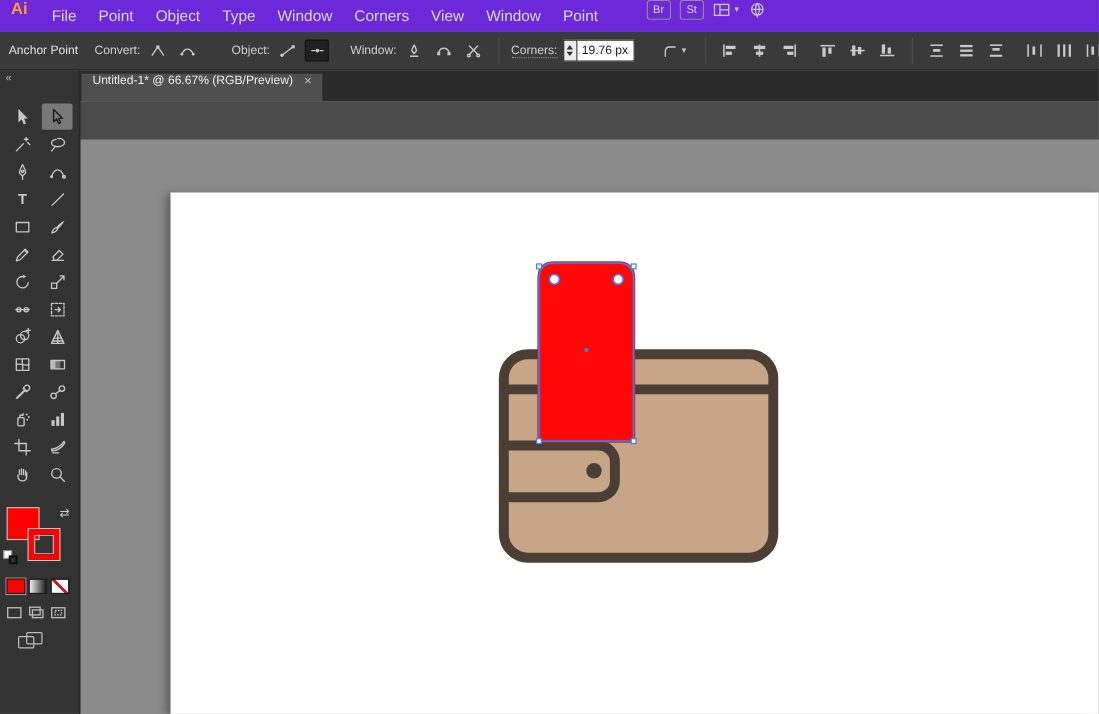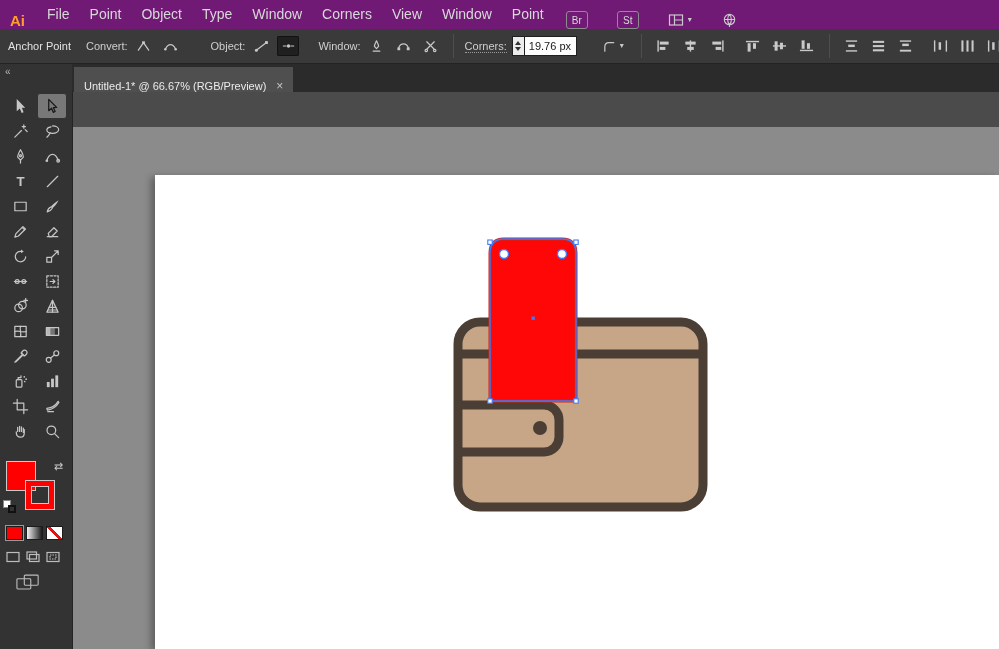--- a/index.html
+++ b/index.html
@@ -1,24 +1,24 @@
 <!DOCTYPE html>
 <html><head>
 <meta charset="utf-8">
 <style>
   html,body{margin:0;padding:0}
   body{width:999px;height:649px;position:relative;overflow:hidden;background:#8b8b8b;
        font-family:"Liberation Sans",sans-serif;-webkit-font-smoothing:antialiased}
 
   
-  .menubar{position:absolute;left:0;top:0;width:100%;height:29px;background:#701a75;
-           display:flex;align-items:flex-end;z-index:6}
+  .menubar{position:absolute;left:0;top:0;width:100%;height:29px;background:#6d28d9;
+           display:flex;align-items:flex-start;z-index:6}
   .logo{color:#ff9e2e;font-weight:bold;font-size:15px;padding:0 12px 0 10px}
   .menu-item{padding:0 10px;font-size:14px;color:#d8d8d8;line-height:29px;white-space:nowrap}
-  .mb-icons{display:flex;align-items:center;gap:29px;margin-left:12px}
+  .mb-icons{display:flex;align-items:center;gap:8px;margin-left:34px}
   .chip{width:20px;height:16px;border:1px solid #8d8d8d;border-radius:3px;color:#d8d8d8;
         font-size:10px;display:flex;align-items:center;justify-content:center}
   .ws{display:flex;align-items:center;gap:4px;color:#c9c9c9}
   .ws svg,.share svg{display:block}
   .ws svg *,.share svg *{stroke:#c9c9c9;fill:none;stroke-width:1.2}
   .chev{font-size:8px;color:#c9c9c9;line-height:1}
 
   
   .controlbar{position:absolute;left:0;top:29px;width:100%;height:35px;background:#3a3a3a;
               border-bottom:1px solid #232323;display:flex;align-items:center;
@@ -39,21 +39,21 @@
   .stepper{width:13px;height:20px;background:#ececec;border:1px solid #1f1f1f;display:flex;
            flex-direction:column;align-items:center;justify-content:center;gap:2px;box-sizing:border-box}
   .tri-up{width:0;height:0;border-left:3px solid transparent;border-right:3px solid transparent;border-bottom:4px solid #333}
   .tri-dn{width:0;height:0;border-left:3px solid transparent;border-right:3px solid transparent;border-top:4px solid #333}
   .cfield{width:52px;height:20px;background:#fdfdfd;border:1px solid #1f1f1f;border-left:none;
           font-size:11px;color:#1a1a1a;padding:0 4px;box-sizing:border-box;font-family:"Liberation Sans",sans-serif}
 
   
   .tabrow{position:absolute;left:72px;top:64px;right:0;height:28px;background:#2b2b2b;z-index:4}
   .tab{position:absolute;left:2px;top:3px;height:25px;background:#4f4f4f;display:flex;
-       align-items:flex-end;padding:0 10px;gap:10px;font-size:11px;color:#ebebeb;white-space:nowrap}
+       align-items:flex-start;padding:0 10px;gap:10px;font-size:11px;color:#ebebeb;white-space:nowrap}
   .tclose{color:#c4c4c4;font-size:12px;line-height:1}
 
   
   .toolpanel{position:absolute;left:0;top:64px;width:72px;bottom:0;background:#333333;
              border-right:1px solid #242424;z-index:3}
   .collapse{position:absolute;left:5px;top:2px;color:#b5b5b5;font-size:10px;letter-spacing:-1px}
   .tools{position:absolute;left:50%;transform:translateX(-50%);top:30px;
          display:grid;grid-template-columns:28px 28px;gap:1px 4px}
   .tool{width:28px;height:24px;display:flex;align-items:center;justify-content:center;border-radius:2px}
   .tool svg{width:17px;height:17px;display:block}

